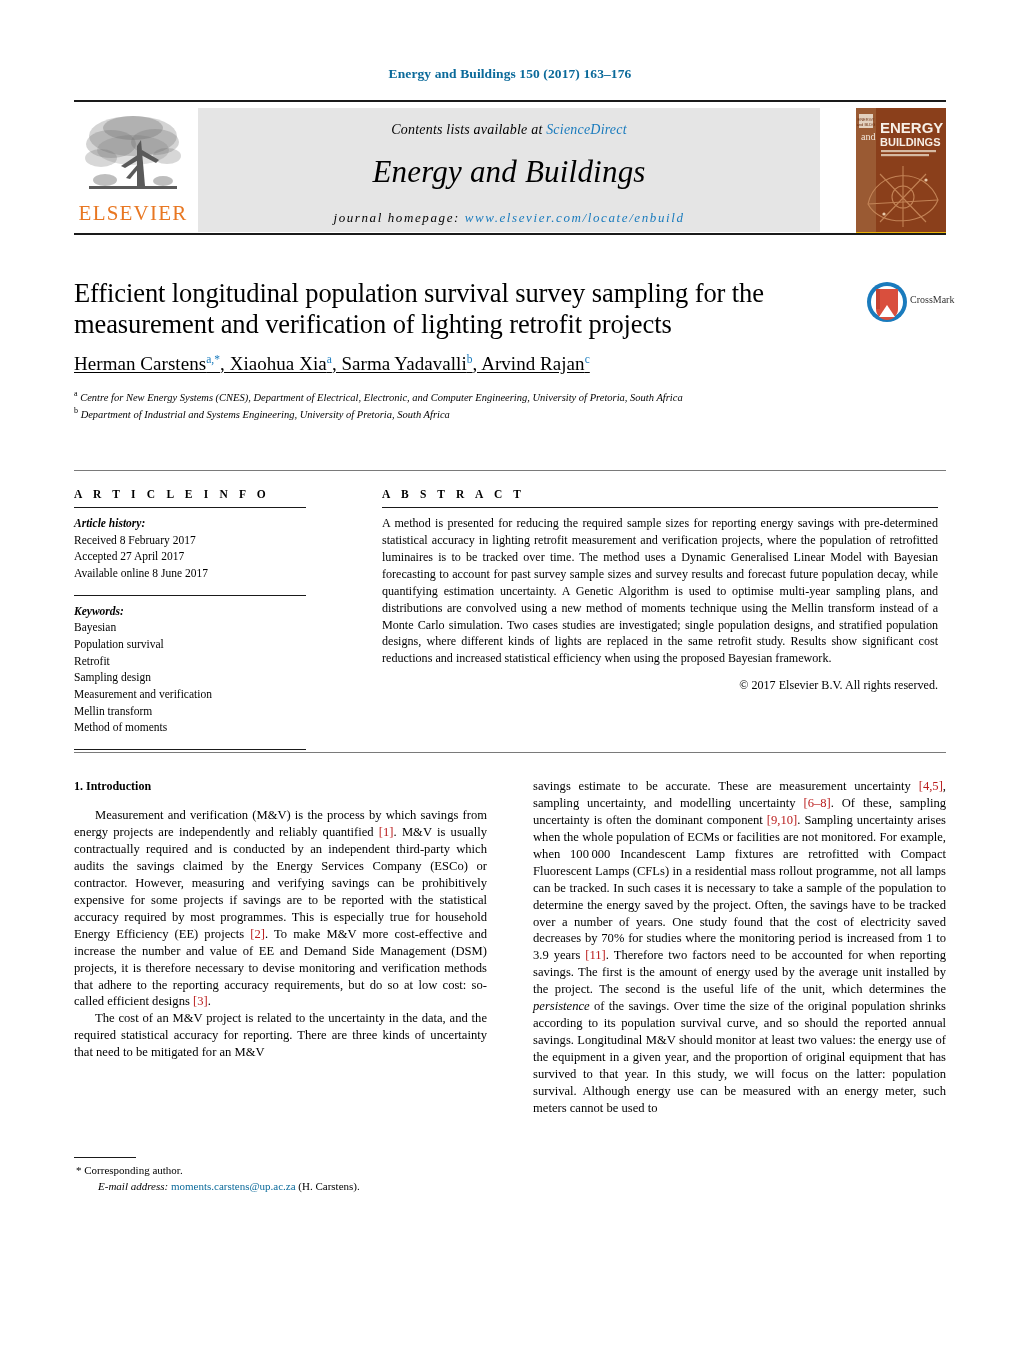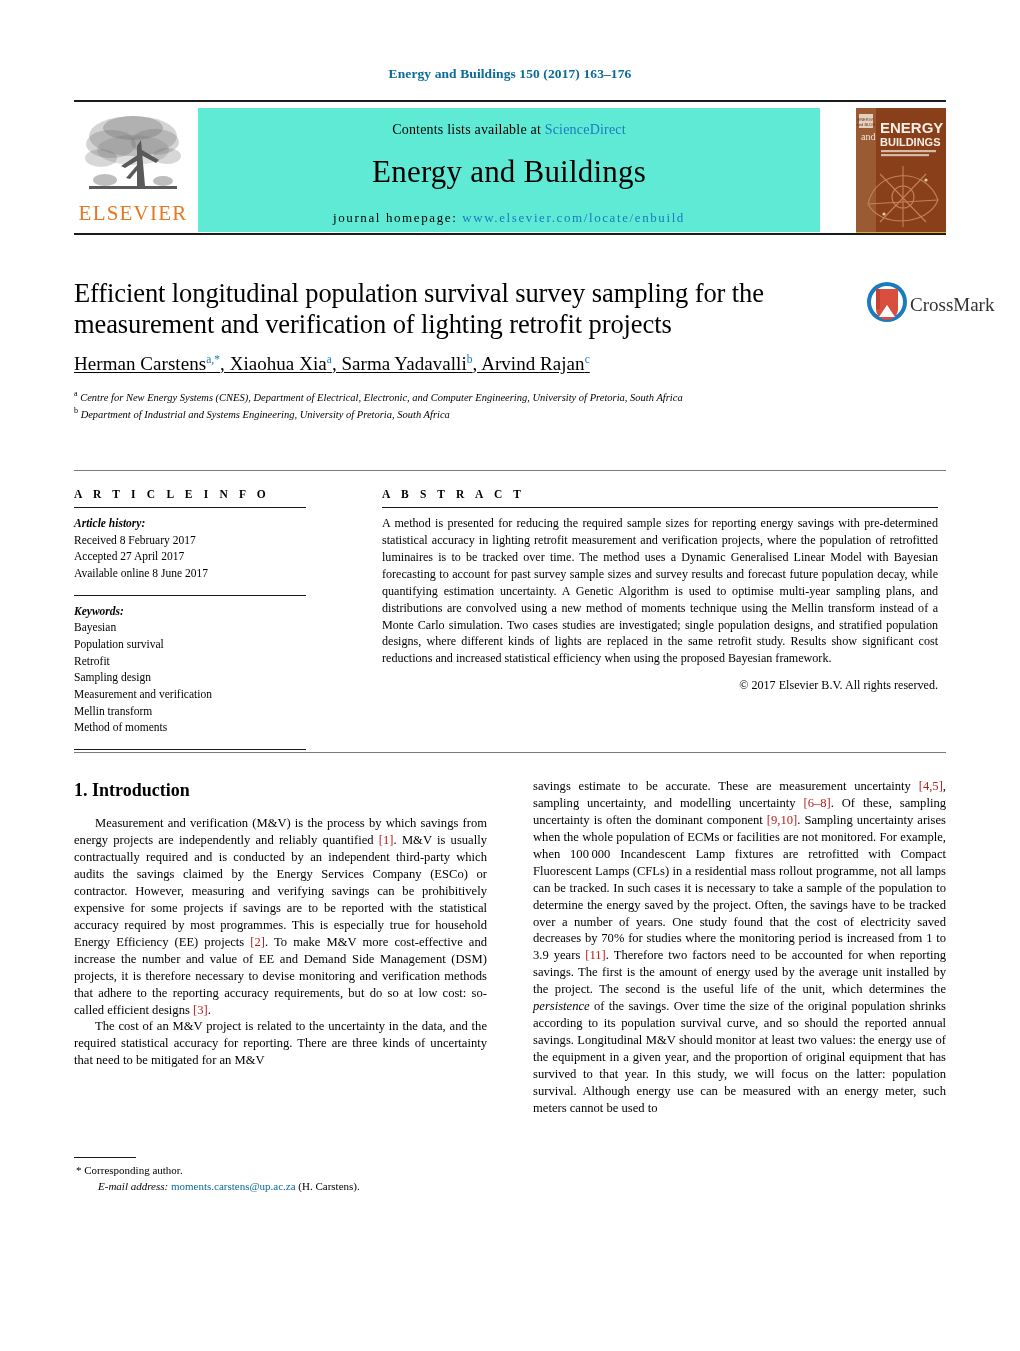--- a/index.html
+++ b/index.html
@@ -66,22 +66,23 @@
     letter-spacing: 1.2px;
     line-height: 1;
     margin-top: 1px;
   }
   .journal-band {
     position: absolute;
     left: 124px;
     top: 8px;
     width: 622px;
     height: 124px;
-    background: #5eead4;
+    background: #e5e5e5;
     text-align: center;
+    font-style: italic;
   }
   .contents-line {
     font-size: 14px;
     padding-top: 14px;
     letter-spacing: 0.2px;
   }
   .sd-link { color: #1a7bbd; }
   .journal-title {
     font-size: 31px;
     margin-top: 16px;
@@ -134,21 +135,21 @@
   .crossmark {
     position: absolute;
     left: 866px;
     top: 281px;
     width: 100px;
     height: 46px;
   }
   .crossmark-label {
     position: absolute;
     left: 44px; top: 13px;
-    font-size: 19px;
+    font-size: 10px;
     color: #333;
   }
 
   .affils {
     position: absolute;
     left: 74px;
     top: 388px;
     width: 820px;
     font-size: 10.5px;
     font-style: italic;
@@ -220,21 +221,21 @@
     position: absolute;
     top: 778px;
     width: 413px;
     font-size: 12.6px;
     line-height: 1.345;
     text-align: justify;
   }
   .col-left { left: 74px; }
   .col-right { left: 533px; }
   .sec-title {
-    font-size: 18px;
+    font-size: 12px;
     font-weight: bold;
     margin: 0 0 13px 0;
   }
   .col p { margin: 0; text-indent: 21px; }
   .cite { color: #b91c1c; }
 
   
   .footnote {
     position: absolute;
     left: 74px;

